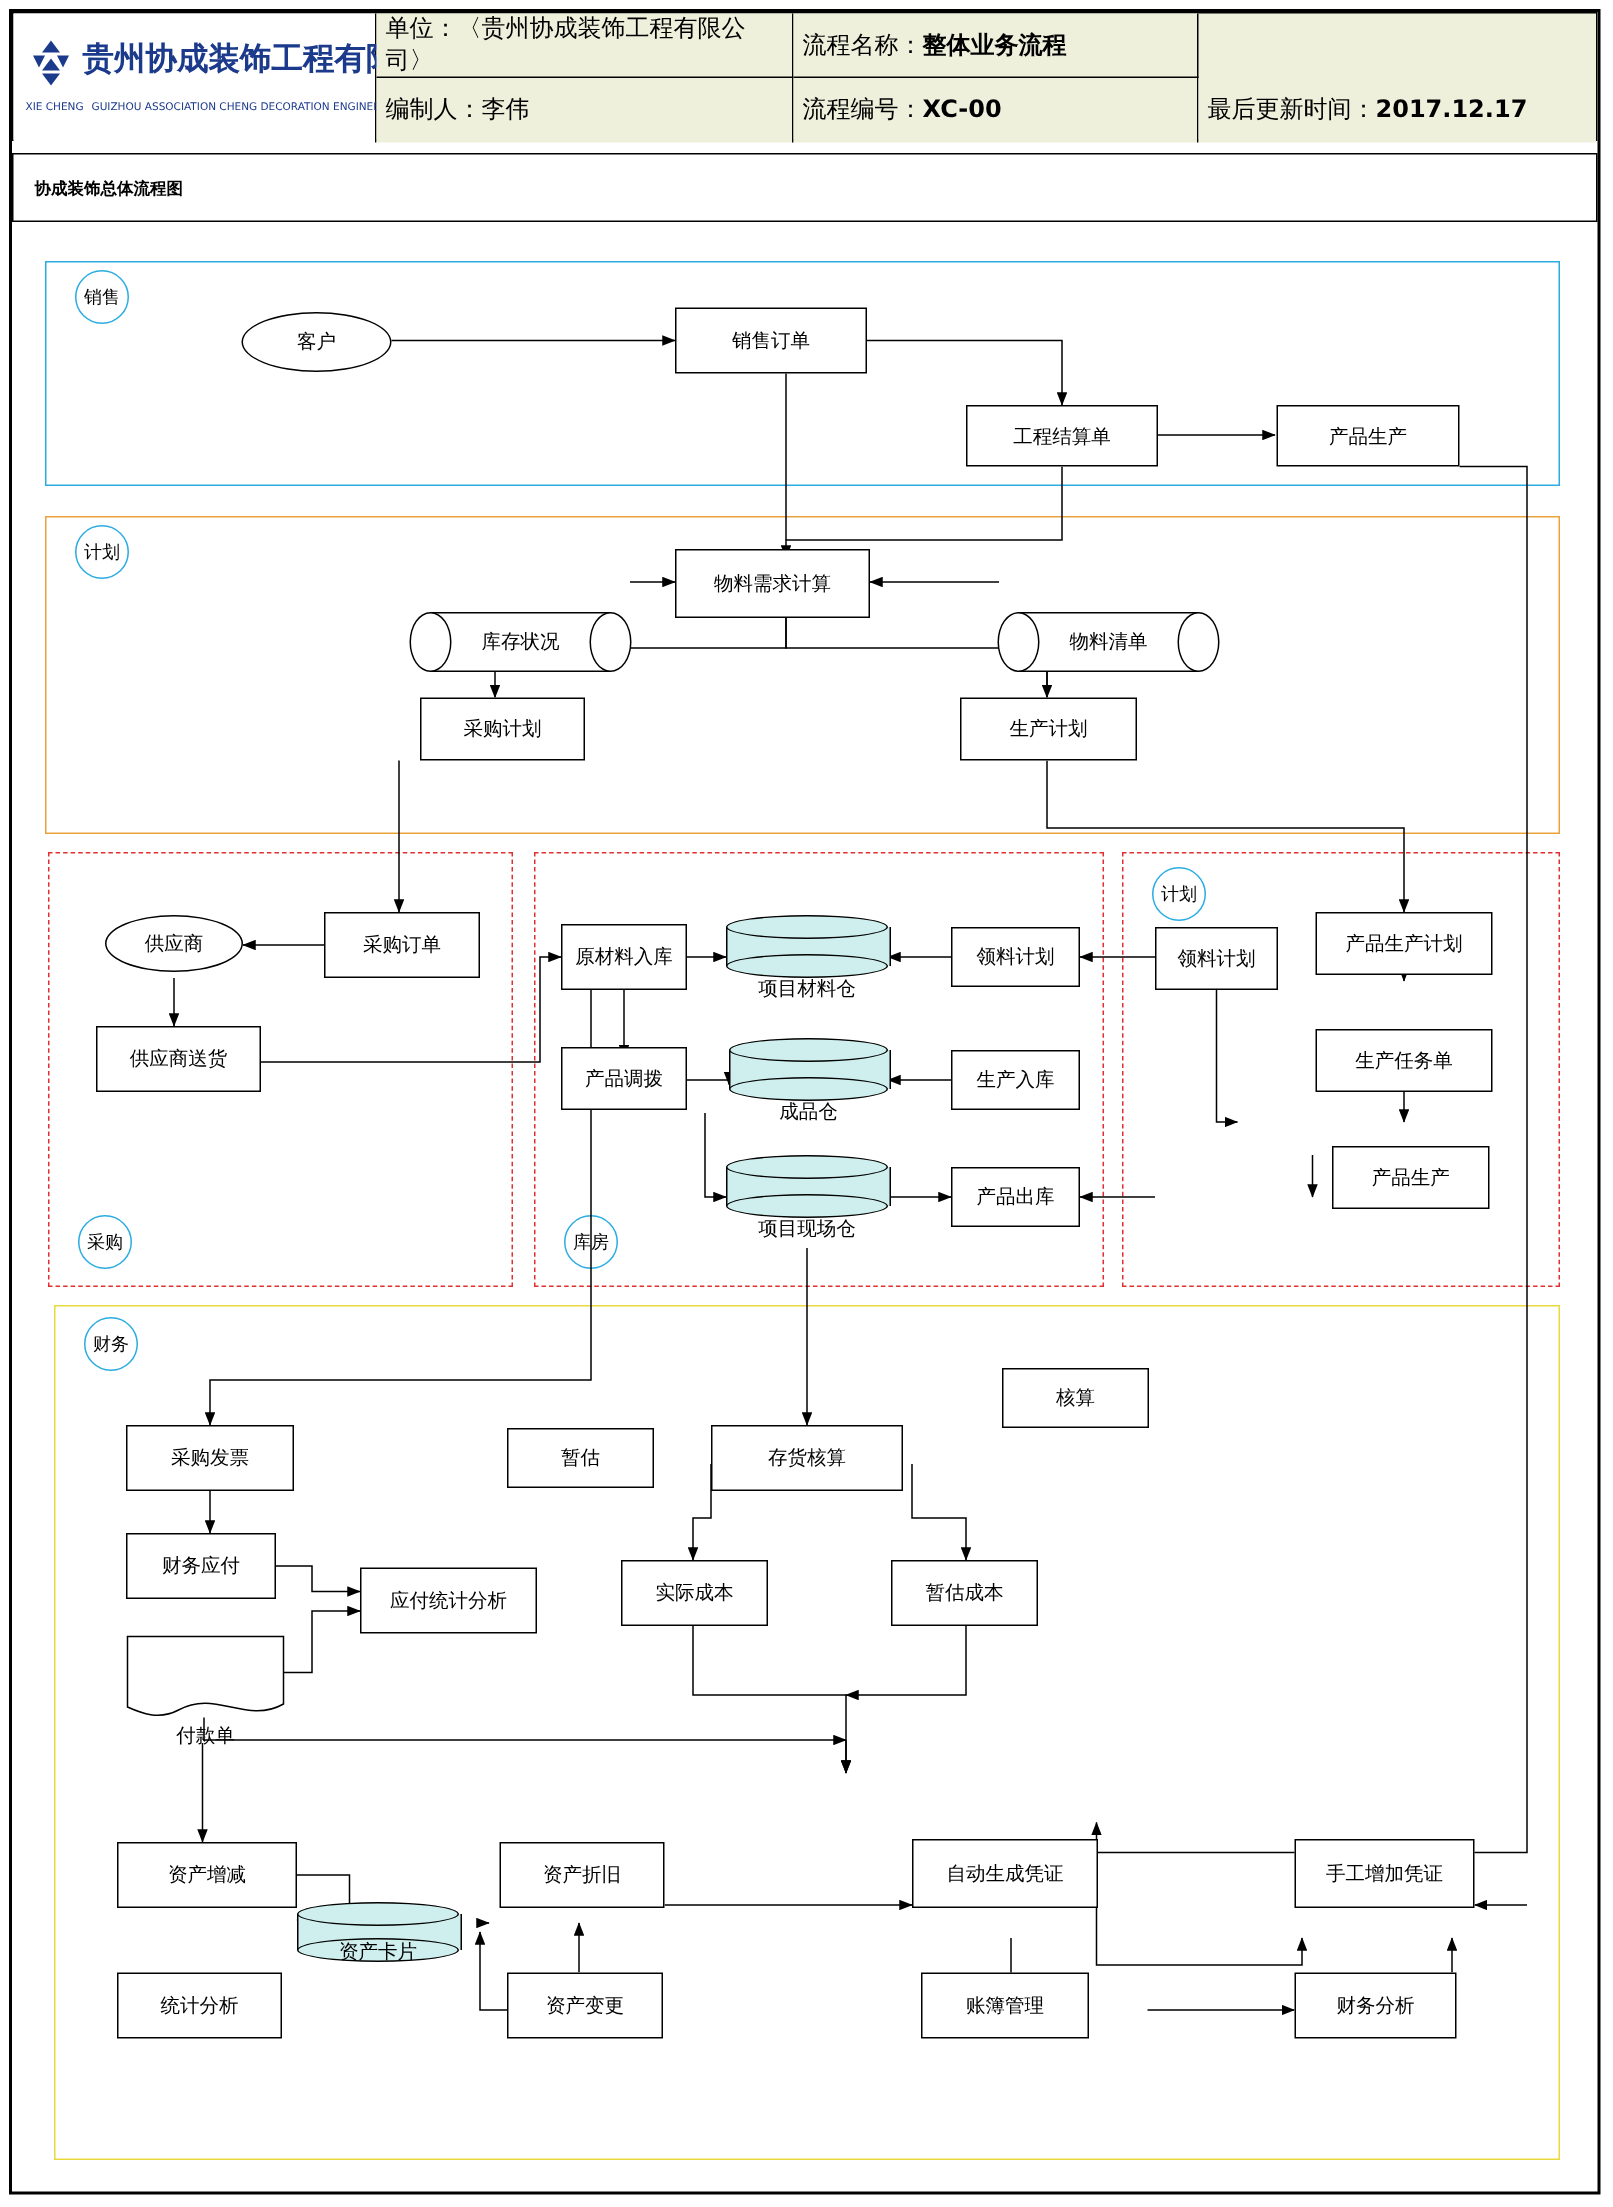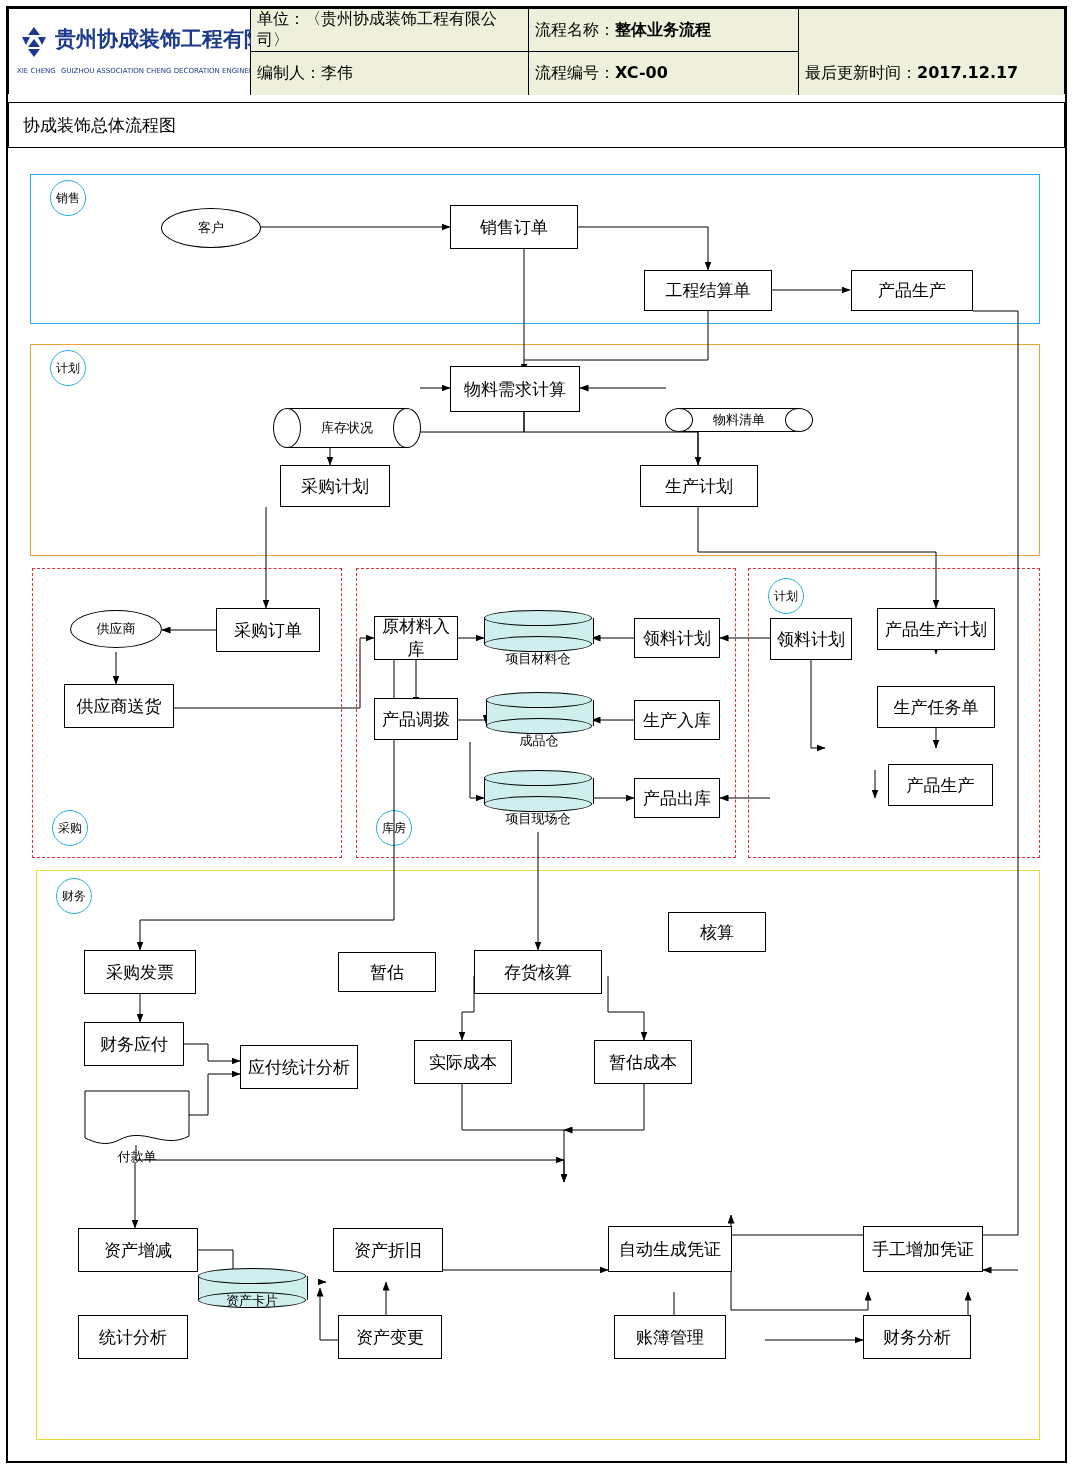--- a/index.html
+++ b/index.html
@@ -17,38 +17,38 @@
 
   .cell{position:absolute;box-sizing:border-box;border-right:1px solid #000;border-bottom:1px solid #000;
         font-size:16px;color:#000;display:flex;align-items:center;padding:0 6px;background:#eef0dc;}
   .cell.nb{border-bottom:none;}
   .cell.nr{border-right:none;}
   .cell b{font-weight:bold;}
   .cell .lbl{font-weight:normal;}
 
   
   .titlebar{position:absolute;left:8px;top:102px;width:1057px;height:46px;border:1px solid #000;box-sizing:border-box;
-            display:flex;align-items:center;padding-left:14px;font-size:17px;font-weight:normal;}
+            display:flex;align-items:center;padding-left:14px;font-size:11px;font-weight:bold;}
 
   
   .canvas{position:absolute;left:8px;top:160px;width:1057px;height:1297px;}
 
   .zone{position:absolute;box-sizing:border-box;}
   .zone-sales{border:1px solid #2aace2;}
   .zone-plan{border:1px solid #e8a33d;}
   .zone-dashed{border:1.5px dashed #e03030;}
   .zone-fin{border:1px solid #e8d93d;}
 
   .zlabel{position:absolute;width:34px;height:34px;border:1px solid #2aace2;border-radius:50%;
           display:flex;align-items:center;justify-content:center;background:#fff;font-size:12px;line-height:12px;
           text-align:center;color:#000;}
   .zlabel.two{flex-direction:column;}
 
   .node{position:absolute;box-sizing:border-box;border:1px solid #000;background:#fff;
-        display:flex;align-items:center;justify-content:center;font-size:17px;color:#000;text-align:center;}
+        display:flex;align-items:center;justify-content:center;font-size:13px;color:#000;text-align:center;}
 
   .ellipse{position:absolute;box-sizing:border-box;border:1px solid #000;border-radius:50%;background:#fff;
            display:flex;align-items:center;justify-content:center;font-size:13px;}
 
   
   .cyl{position:absolute;}
   .cyl .body{position:absolute;left:0;top:8px;width:100%;height:calc(100% - 16px);background:#cfeeee;border-left:1px solid #000;border-right:1px solid #000;}
   .cyl .top{position:absolute;left:0;top:0;width:100%;height:16px;border-radius:50%;background:#cfeeee;border:1px solid #000;box-sizing:border-box;}
   .cyl .bot{position:absolute;left:0;bottom:0;width:100%;height:16px;border-radius:50%;background:#cfeeee;border:1px solid #000;box-sizing:border-box;}
   .cyl .cap{position:absolute;left:0;bottom:-16px;width:100%;text-align:center;font-size:13px;}
@@ -227,21 +227,21 @@
 
     <div class="hcyl2" style="left:265px;top:208px;width:148px;height:40px;">
       <div class="rect"></div>
       <div class="lcap"></div>
       <div class="rcap"></div>
       <div class="txt">库存状况</div>
     </div>
     <div class="node" style="left:442px;top:206px;width:130px;height:46px;">
       <span>物料需求计算</span>
     </div>
-    <div class="hcyl2" style="left:657px;top:208px;width:148px;height:24px;">
+    <div class="hcyl2" style="left:657px;top:208px;width:148px;height:40px;">
       <div class="rect"></div>
       <div class="lcap"></div>
       <div class="rcap"></div>
       <div class="txt">物料清单</div>
     </div>
     <div class="node" style="left:272px;top:305px;width:110px;height:42px;">
       <span>采购计划</span>
     </div>
     <div class="node" style="left:632px;top:305px;width:118px;height:42px;">
       <span>生产计划</span>

